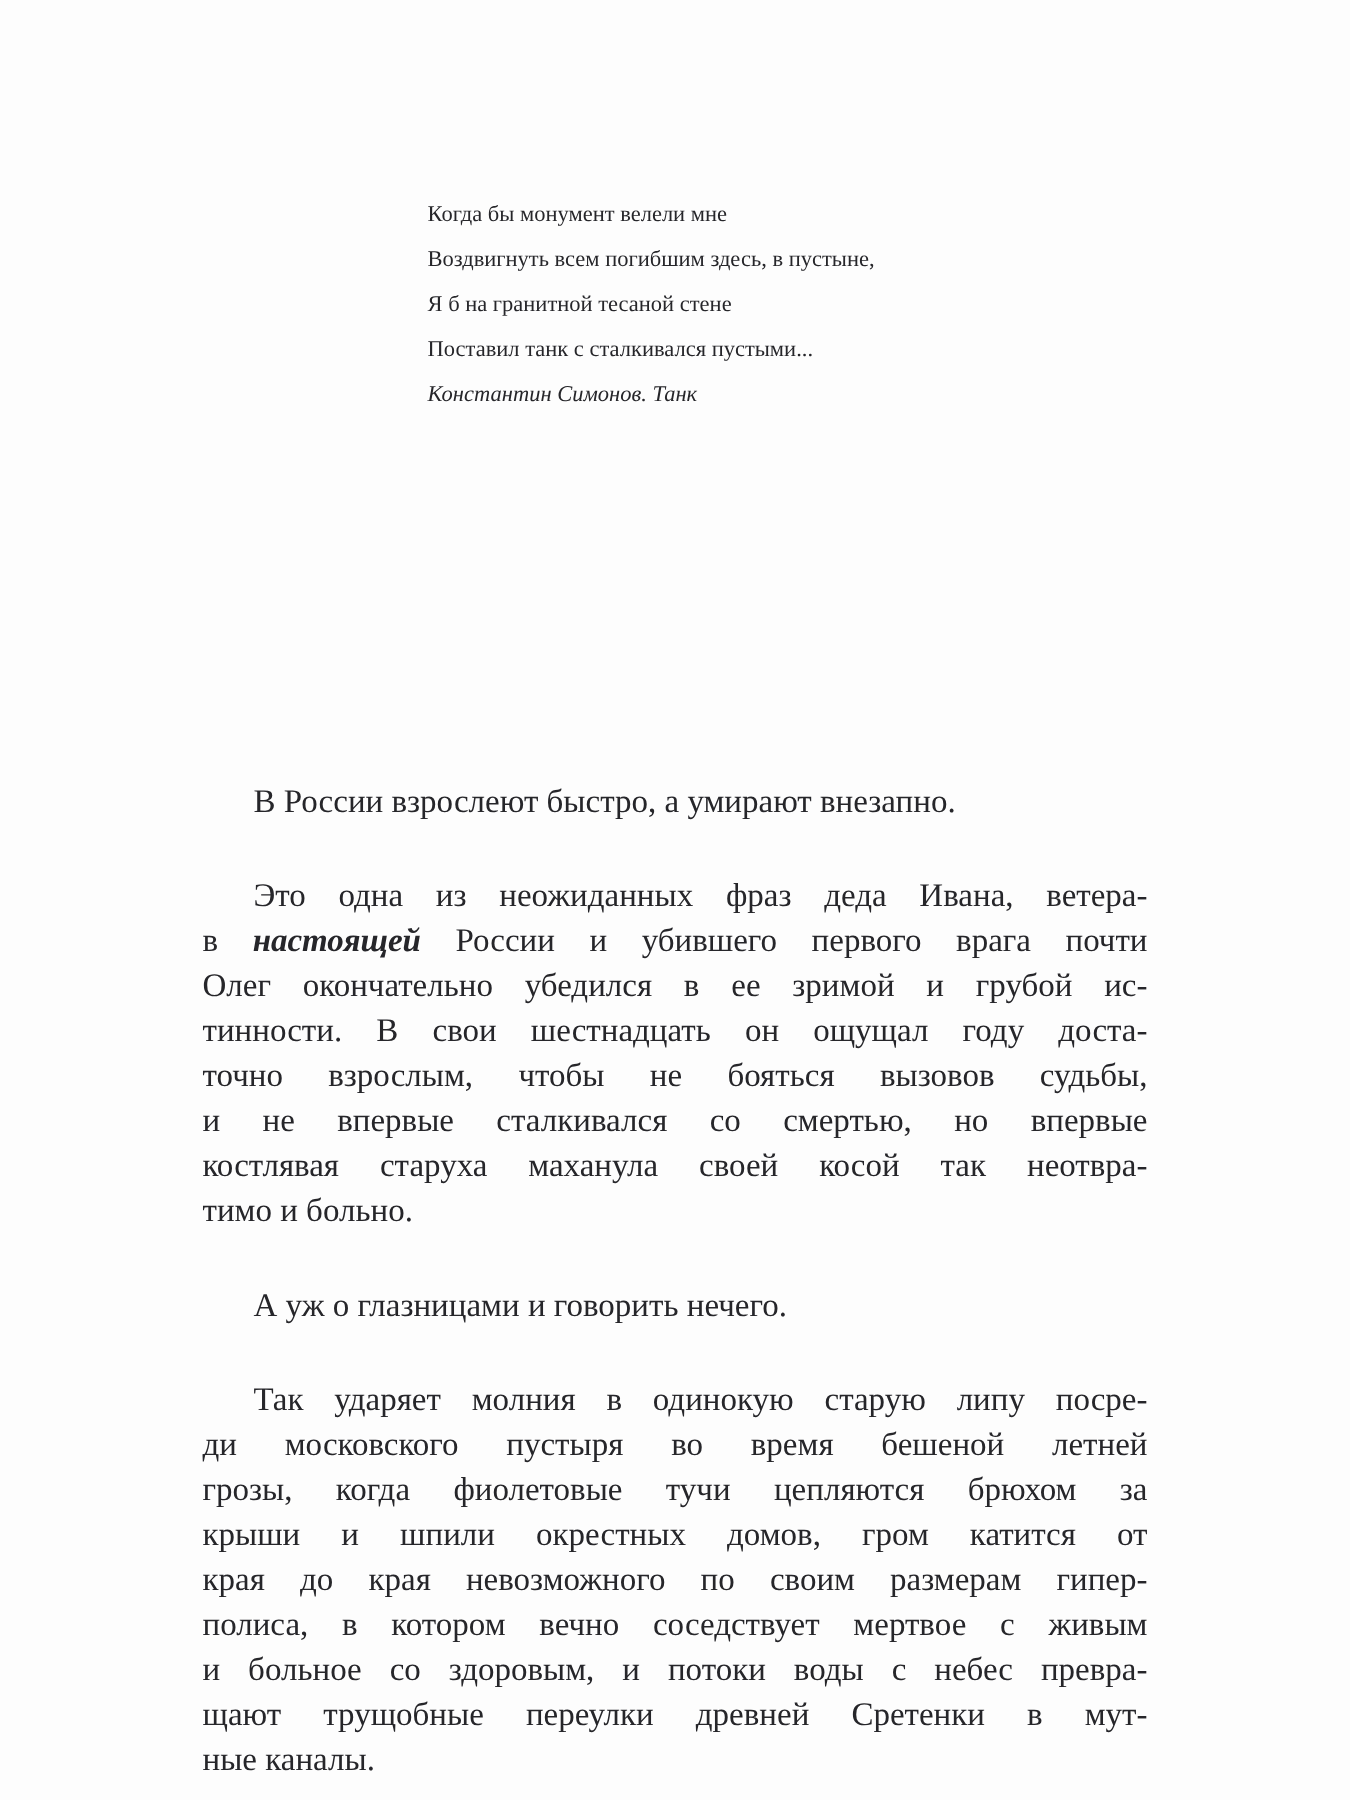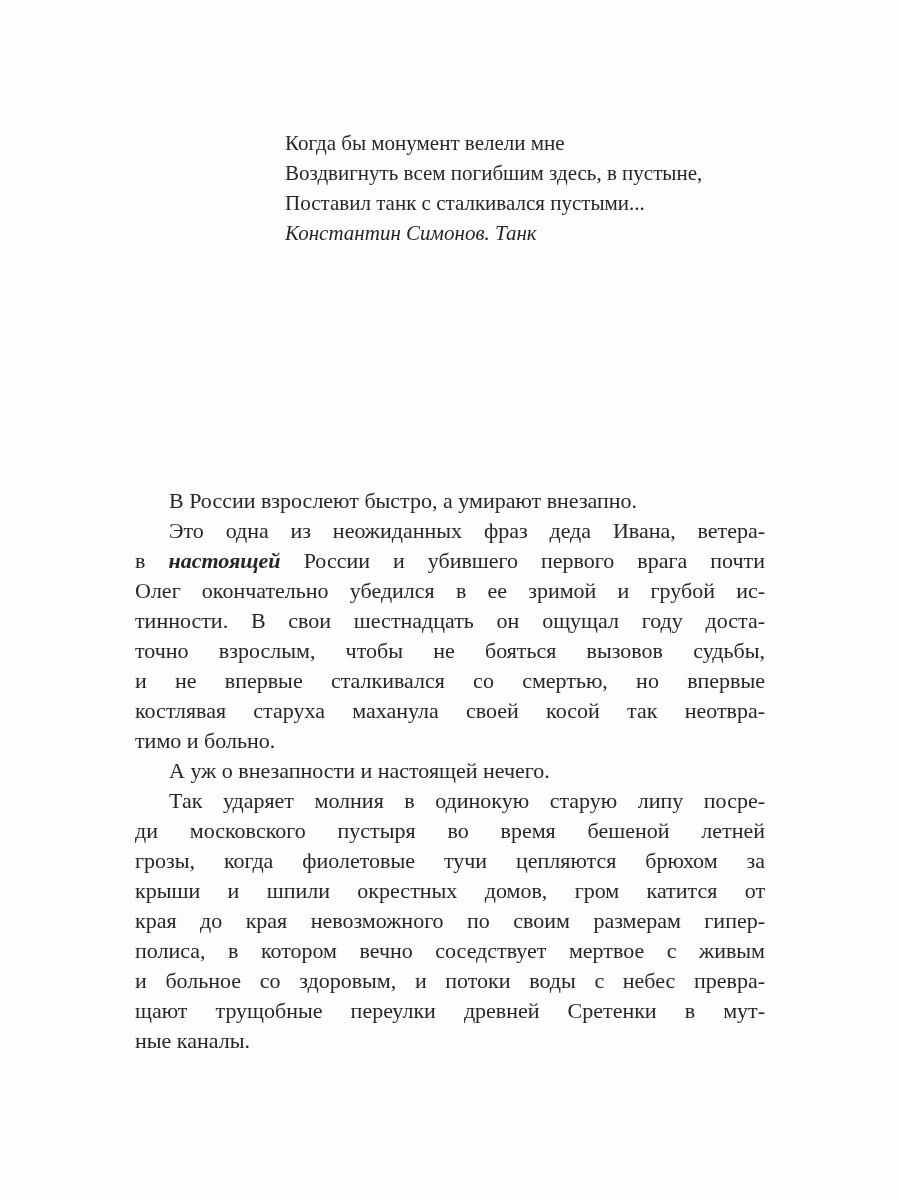--- a/index.html
+++ b/index.html
@@ -14,21 +14,21 @@
     background: #fdfdfd;
     overflow: hidden;
     font-family: "Liberation Serif", "DejaVu Serif", serif;
     color: #26262a;
   }
   .epigraph {
     position: absolute;
     left: 285px;
     top: 128px;
     width: 480px;
-    font-size: 21px;
+    font-size: 15px;
     line-height: 30px;
   }
   .eline {
     height: 30px;
     white-space: nowrap;
   }
   .attribution {
     height: 30px;
     text-align: left;
     font-style: italic;
@@ -44,55 +44,57 @@
   }
   .line {
     height: 30px;
   }
   .line.j {
     text-align: justify;
     text-align-last: justify;
   }
   .line.indent {
     text-indent: 34px;
+    margin-top: 33px;
   }
   .em-bold {
     font-weight: bold;
     font-style: italic;
     font-family: Liberation Serif, serif;
   }
 </style>
 </head>
 <body>
 
 <div class="page">
   <div class="epigraph">
     <div>
         <div class="eline">Когда бы монумент велели мне</div>
         <div class="eline">Воздвигнуть всем погибшим здесь, в пустыне,</div>
+        <div class="eline">Я б на гранитной тесаной стене</div>
         <div class="eline">Поставил танк с сталкивался пустыми...</div>
       </div>
     <div class="attribution">Константин Симонов. Танк</div>
   </div>
   <div class="body-text">
       <div>
         <div class="line indent">В России взрослеют быстро, а умирают внезапно.</div>
       </div>
       <div>
         <div class="line indent j">Это одна из неожиданных фраз деда Ивана, ветера-</div>
         <div class="line j">в <span class="em-bold">настоящей</span> России и убившего первого врага почти</div>
         <div class="line j">Олег окончательно убедился в ее зримой и грубой ис-</div>
         <div class="line j">тинности. В свои шестнадцать он ощущал году доста-</div>
         <div class="line j">точно взрослым, чтобы не бояться вызовов судьбы,</div>
         <div class="line j">и не впервые сталкивался со смертью, но впервые</div>
         <div class="line j">костлявая старуха маханула своей косой так неотвра-</div>
         <div class="line">тимо и больно.</div>
       </div>
       <div>
-        <div class="line indent">А уж о внезапности и настоящей нечего.</div>
+        <div class="line indent">А уж о глазницами и говорить нечего.</div>
       </div>
       <div>
         <div class="line indent j">Так ударяет молния в одинокую старую липу посре-</div>
         <div class="line j">ди московского пустыря во время бешеной летней</div>
         <div class="line j">грозы, когда фиолетовые тучи цепляются брюхом за</div>
         <div class="line j">крыши и шпили окрестных домов, гром катится от</div>
         <div class="line j">края до края невозможного по своим размерам гипер-</div>
         <div class="line j">полиса, в котором вечно соседствует мертвое с живым</div>
         <div class="line j">и больное со здоровым, и потоки воды с небес превра-</div>
         <div class="line j">щают трущобные переулки древней Сретенки в мут-</div>

